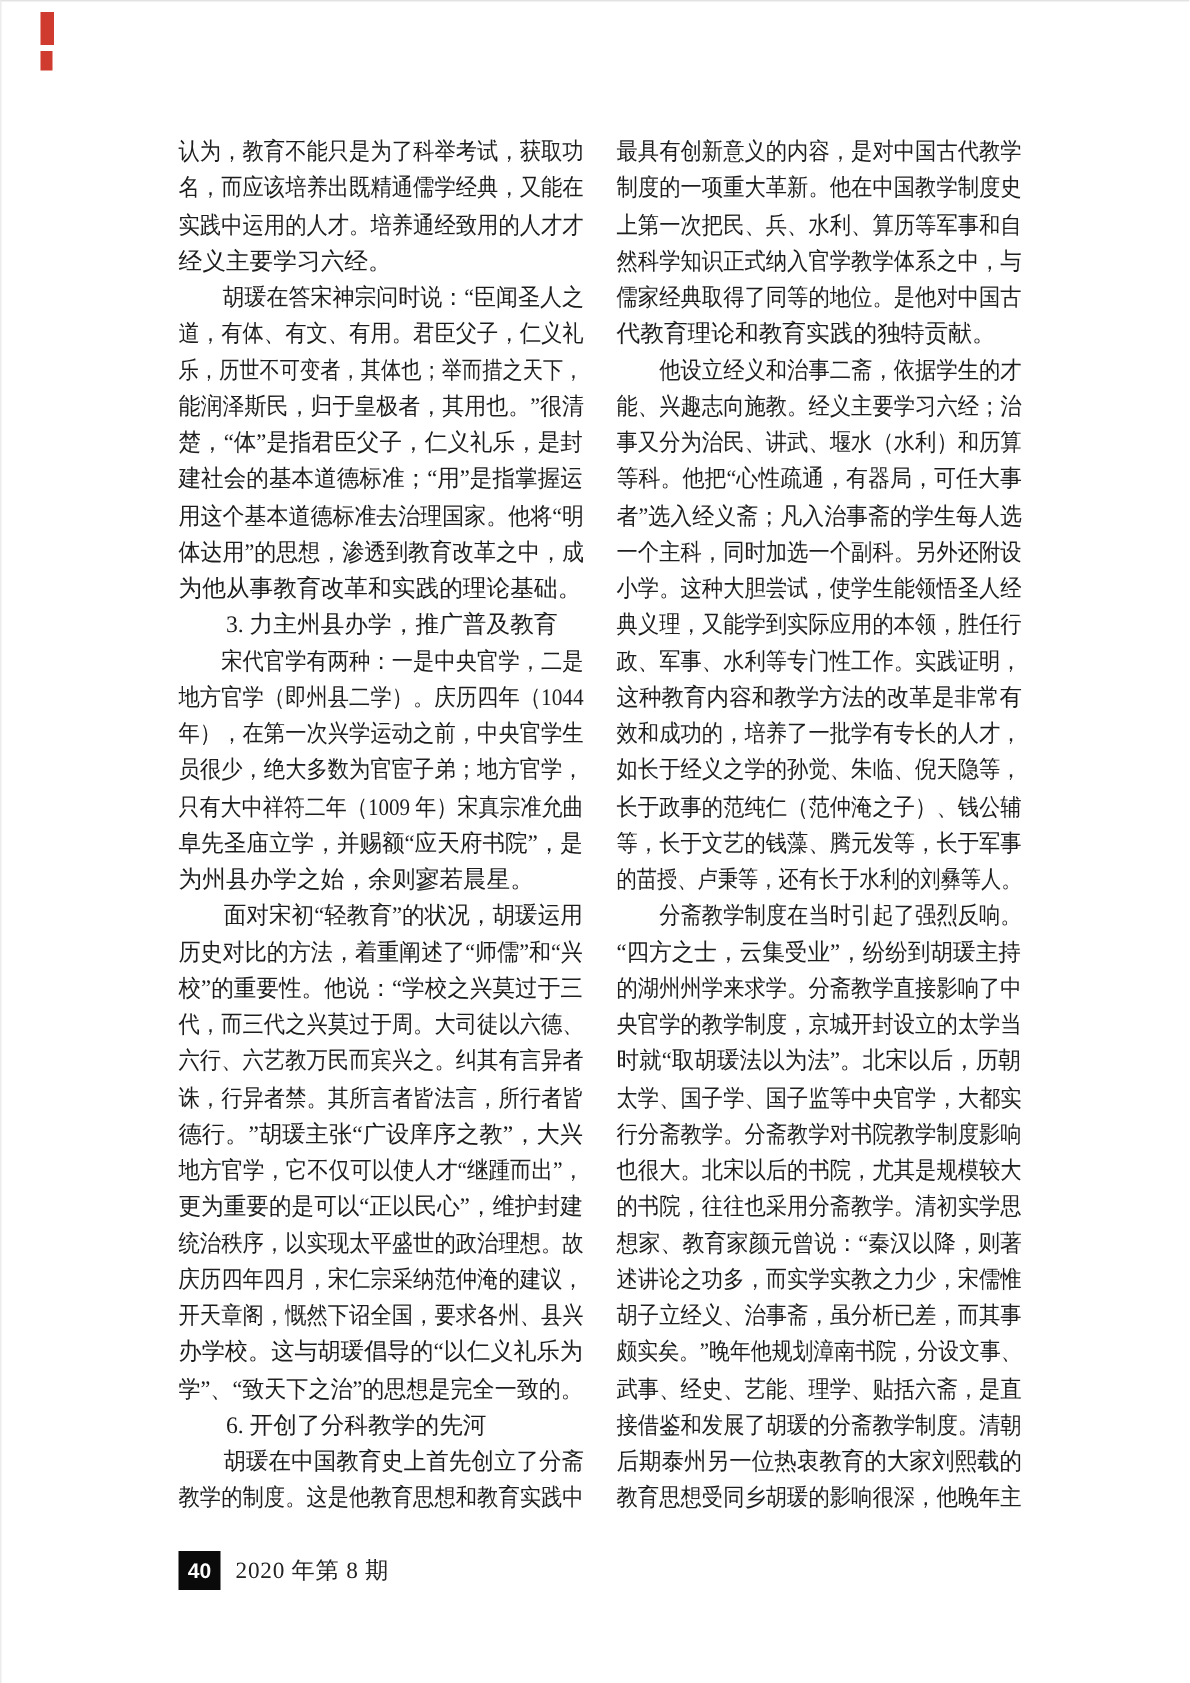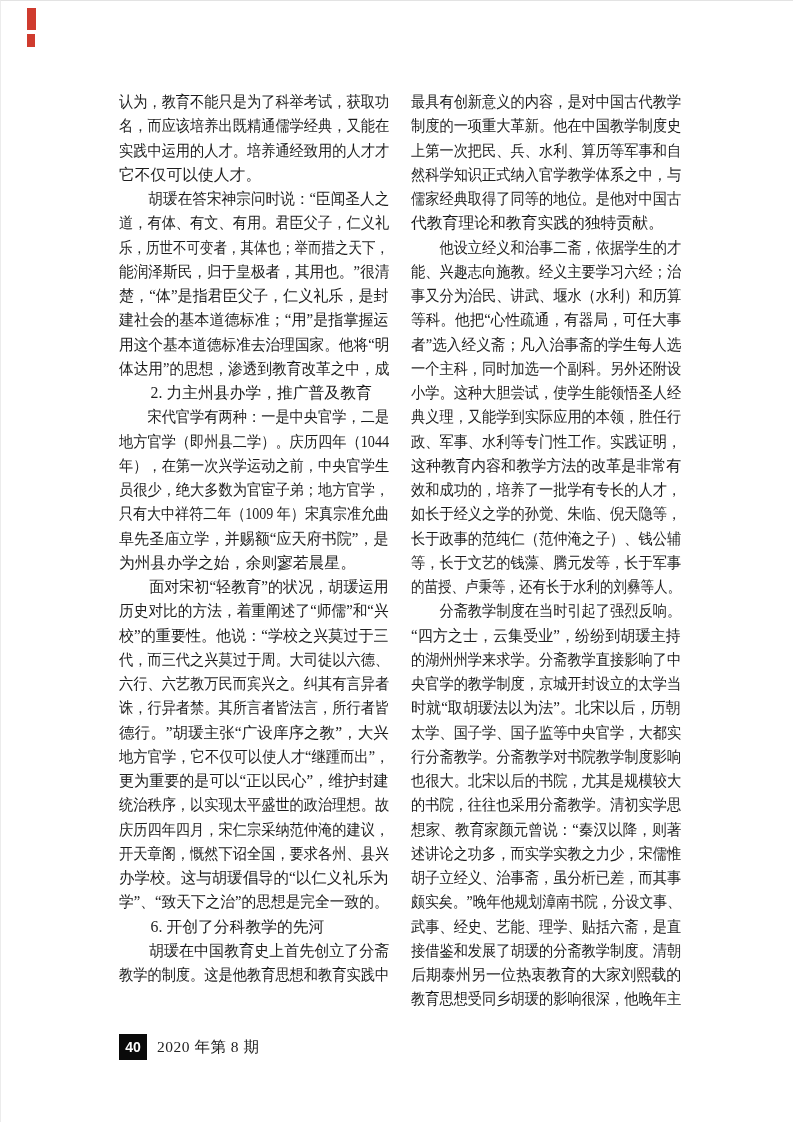--- a/index.html
+++ b/index.html
@@ -68,30 +68,31 @@
 
   <div>
     <div class="mark mark-1" style="background: rgb(207, 59, 46);"></div>
     <div class="mark mark-2" style="background: rgb(207, 59, 46);"></div>
   </div>
 
   <div class="column column-left" id="col-left">
       <div class="tline" style="transform: scaleX(0.9); transform-origin: 0px 50%;">认为，教育不能只是为了科举考试，获取功</div>
       <div class="tline" style="transform: scaleX(0.9); transform-origin: 0px 50%;">名，而应该培养出既精通儒学经典，又能在</div>
       <div class="tline" style="transform: scaleX(0.9); transform-origin: 0px 50%;">实践中运用的人才。培养通经致用的人才才</div>
-      <div class="tline">它不仅可以使人才。</div>
+      <div class="tline">经义主要学习六经。</div>
       <div class="tline" style="transform: scaleX(0.927835); transform-origin: 0px 50%;">　　胡瑗在答宋神宗问时说：“臣闻圣人之</div>
       <div class="tline" style="transform: scaleX(0.9); transform-origin: 0px 50%;">道，有体、有文、有用。君臣父子，仁义礼</div>
       <div class="tline" style="transform: scaleX(0.85443); transform-origin: 0px 50%;">乐，历世不可变者，其体也；举而措之天下，</div>
       <div class="tline" style="transform: scaleX(0.927835); transform-origin: 0px 50%;">能润泽斯民，归于皇极者，其用也。”很清</div>
       <div class="tline" style="transform: scaleX(0.954064); transform-origin: 0px 50%;">楚，“体”是指君臣父子，仁义礼乐，是封</div>
       <div class="tline" style="transform: scaleX(0.954064); transform-origin: 0px 50%;">建社会的基本道德标准；“用”是指掌握运</div>
       <div class="tline" style="transform: scaleX(0.927835); transform-origin: 0px 50%;">用这个基本道德标准去治理国家。他将“明</div>
       <div class="tline" style="transform: scaleX(0.927835); transform-origin: 0px 50%;">体达用”的思想，渗透到教育改革之中，成</div>
-      <div class="tline">　　2. 力主州县办学，推广普及教育</div>
+      <div class="tline">为他从事教育改革和实践的理论基础。</div>
+      <div class="tline">　　3. 力主州县办学，推广普及教育</div>
       <div class="tline" style="transform: scaleX(0.9); transform-origin: 0px 50%;">　　宋代官学有两种：一是中央官学，二是</div>
       <div class="tline" style="transform: scaleX(0.9); transform-origin: 0px 50%;">地方官学（即州县二学）。庆历四年（1044</div>
       <div class="tline" style="transform: scaleX(0.9); transform-origin: 0px 50%;">年），在第一次兴学运动之前，中央官学生</div>
       <div class="tline" style="transform: scaleX(0.9); transform-origin: 0px 50%;">员很少，绝大多数为官宦子弟；地方官学，</div>
       <div class="tline" style="transform: scaleX(0.888158); transform-origin: 0px 50%;">只有大中祥符二年（1009 年）宋真宗准允曲</div>
       <div class="tline" style="transform: scaleX(0.954064); transform-origin: 0px 50%;">阜先圣庙立学，并赐额“应天府书院”，是</div>
       <div class="tline">为州县办学之始，余则寥若晨星。</div>
       <div class="tline" style="transform: scaleX(0.954064); transform-origin: 0px 50%;">　　面对宋初“轻教育”的状况，胡瑗运用</div>
       <div class="tline" style="transform: scaleX(0.931034); transform-origin: 0px 50%;">历史对比的方法，着重阐述了“师儒”和“兴</div>
       <div class="tline" style="transform: scaleX(0.954064); transform-origin: 0px 50%;">校”的重要性。他说：“学校之兴莫过于三</div>

